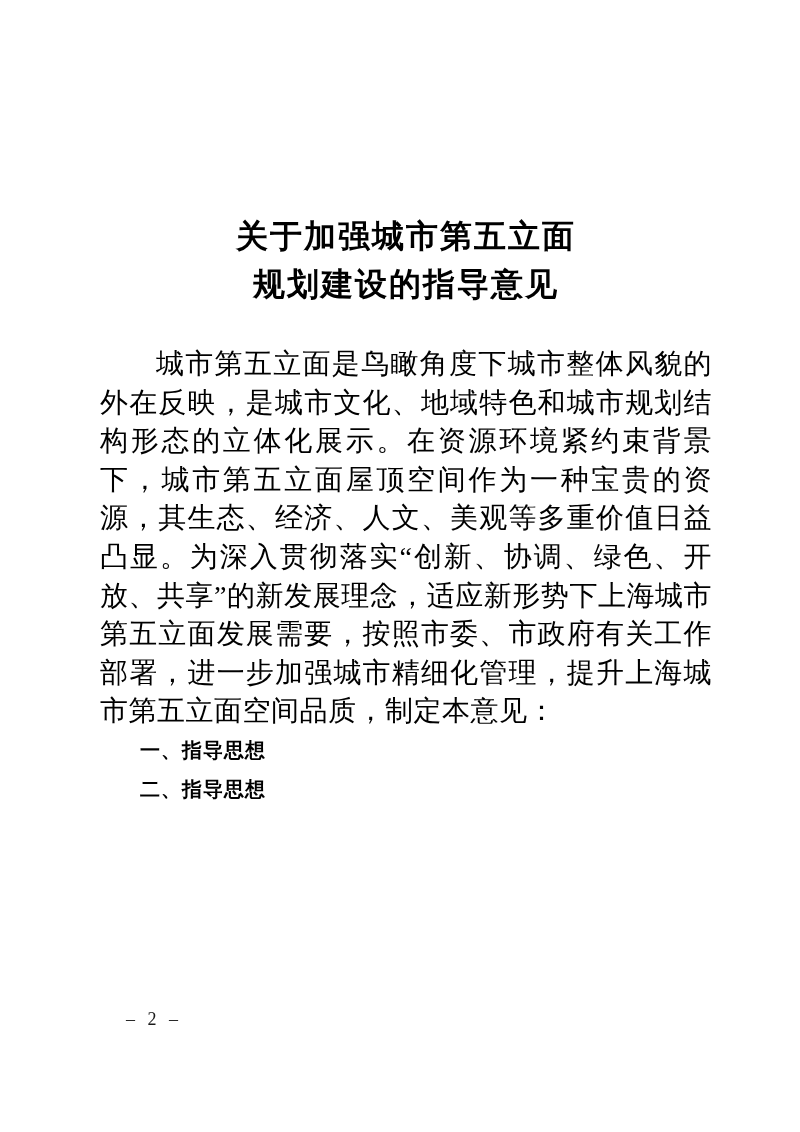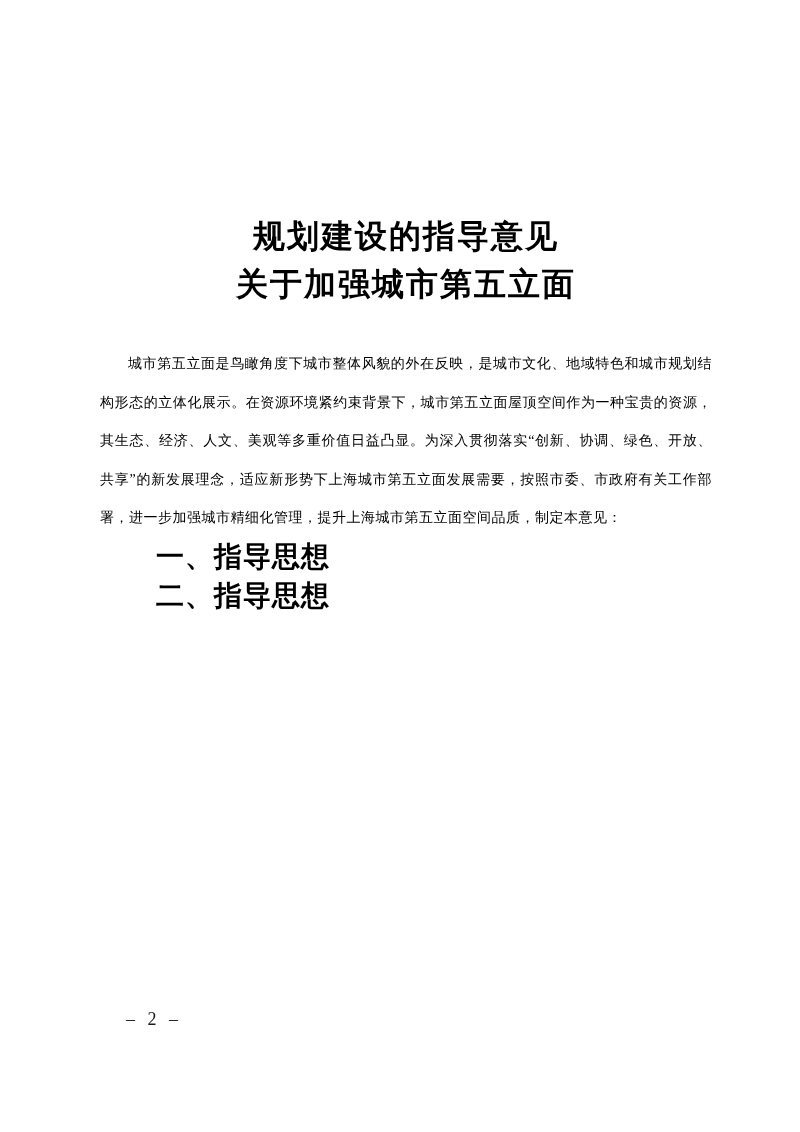--- a/index.html
+++ b/index.html
@@ -31,31 +31,31 @@
     letter-spacing: 2px;
   }
   .title-line {
     display: block;
   }
   .doc-body p {
     margin: 0;
   }
   .body-para {
     font-family: "Liberation Serif", serif;
-    font-size: 14px;
+    font-size: 28px;
     line-height: 38.6px;
     text-align: justify;
     text-justify: inter-character;
     text-indent: 2em;
     letter-spacing: 0.5px;
   }
   .heading-para {
     font-family: "Liberation Sans", sans-serif;
     font-weight: 700;
-    font-size: 28px;
+    font-size: 20px;
     line-height: 38.6px;
     text-indent: 2em;
     letter-spacing: 1px;
   }
   .page-number {
     position: absolute;
     left: 126px;
     top: 1006px;
     font-family: "Liberation Serif", serif;
     font-size: 18px;
@@ -63,22 +63,22 @@
     letter-spacing: 4px;
     color: #1a1a1a;
   }
 </style>
 </head>
 <body>
 
 <div class="page">
   <div class="content">
     <h1 class="doc-title">
+      <span class="title-line">关于加强城市第五立面</span>
       <span class="title-line">规划建设的指导意见</span>
-      <span class="title-line">关于加强城市第五立面</span>
     </h1>
     <div class="doc-body" id="doc-body">
         <p class="body-para">城市第五立面是鸟瞰角度下城市整体风貌的外在反映，是城市文化、地域特色和城市规划结构形态的立体化展示。在资源环境紧约束背景下，城市第五立面屋顶空间作为一种宝贵的资源，其生态、经济、人文、美观等多重价值日益凸显。为深入贯彻落实“创新、协调、绿色、开放、共享”的新发展理念，适应新形势下上海城市第五立面发展需要，按照市委、市政府有关工作部署，进一步加强城市精细化管理，提升上海城市第五立面空间品质，制定本意见：</p>
         <p class="heading-para">一、指导思想</p>
         <p class="heading-para">二、指导思想</p>
       </div>
   </div>
   <div class="page-number">– 2 –</div>
 </div>
 

